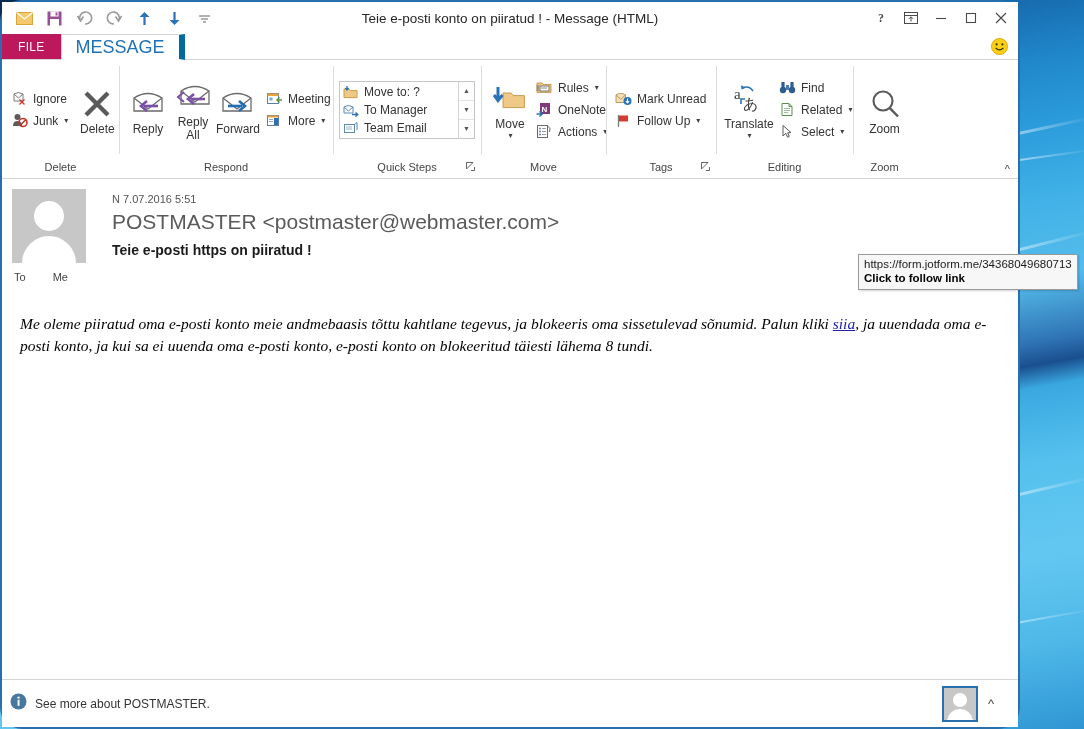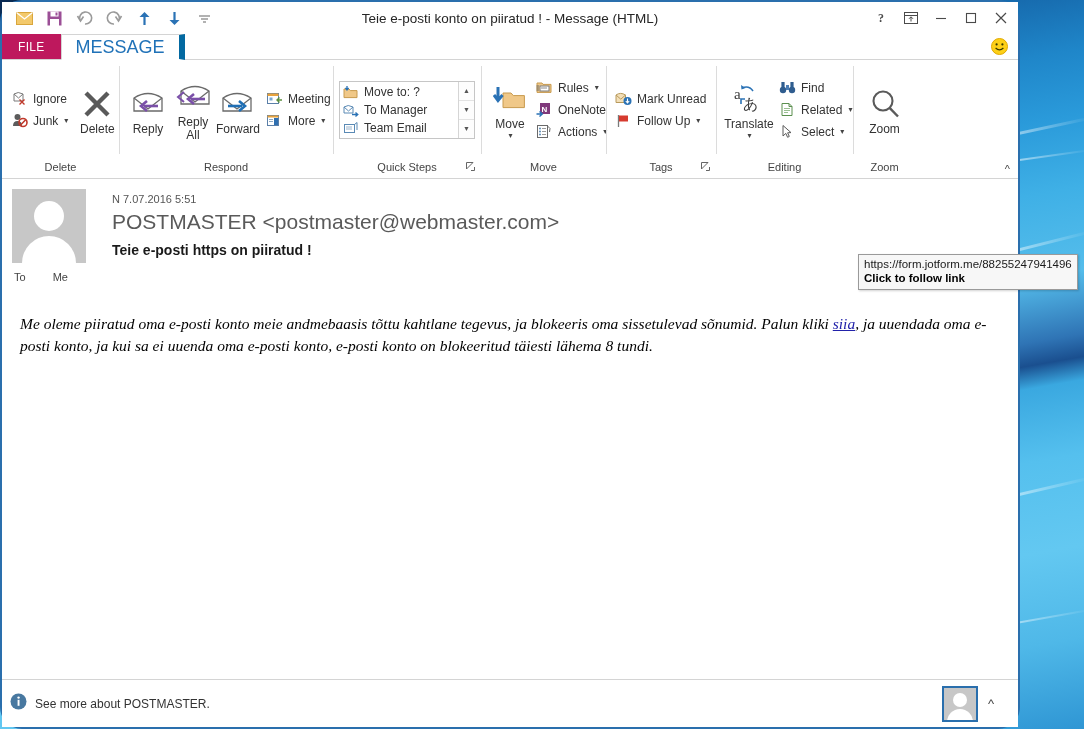--- a/index.html
+++ b/index.html
@@ -686,15 +686,15 @@
       <div class="mini-avatar">
         <div class="head"></div>
         <div class="body"></div>
       </div>
       <span class="chev-up">^</span>
     </div>
   </div>
 </div>
 
 <div class="tooltip">
-  <div class="url">https://form.jotform.me/88255247941496</div>
+  <div class="url">https://form.jotform.me/34368049680713</div>
   <div class="hint">Click to follow link</div>
 </div>
 
 </body></html>

